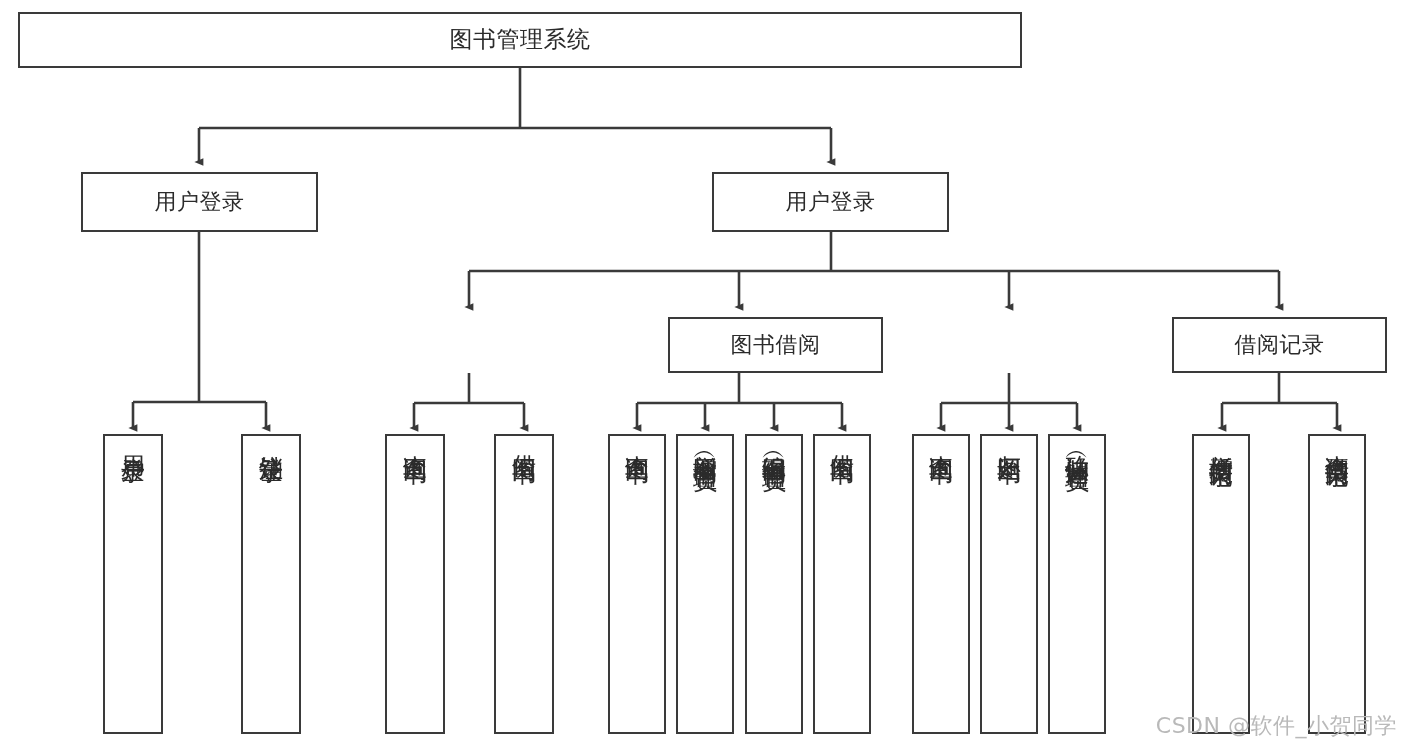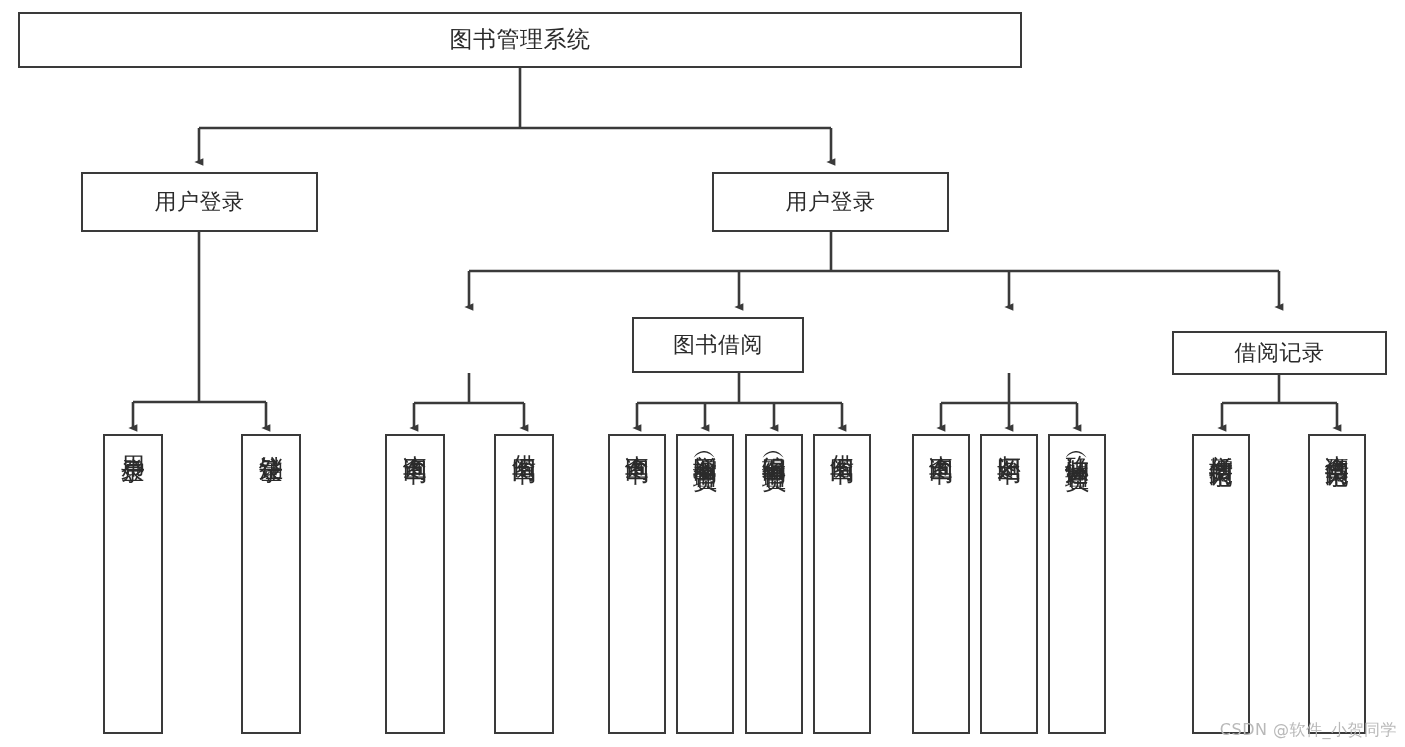--- a/index.html
+++ b/index.html
@@ -60,21 +60,21 @@
     line-height: 1;
     margin: 0 auto;
   }
   .node.root .label {
     font-size: 23px;
   }
   .watermark {
     position: absolute;
     right: 8px;
     bottom: 6px;
-    font-size: 16px;
+    font-size: 22px;
     color: #b9b9b9;
     z-index: 5;
     white-space: nowrap;
     letter-spacing: 0.5px;
   }
 </style>
 </head>
 <body>
 
 <div id="diagram-root">
@@ -133,24 +133,24 @@
     <span class="label">图书管理系统</span>
   </div>
 
   <div class="node horizontal" style="left:81px; top:172px; width:237px; height:60px;">
     <span class="label">用户登录</span>
   </div>
   <div class="node horizontal" style="left:712px; top:172px; width:237px; height:60px;">
     <span class="label">用户登录</span>
   </div>
 
-  <div class="node horizontal" style="left:632px; top:317px; width:172px; height:56px;">
+  <div class="node horizontal" style="left:668px; top:317px; width:215px; height:56px;">
     <span class="label">图书借阅</span>
   </div>
-  <div class="node horizontal" style="left:1172px; top:331px; width:215px; height:44px;">
+  <div class="node horizontal" style="left:1172px; top:317px; width:215px; height:56px;">
     <span class="label">借阅记录</span>
   </div>
 
   <div class="node vertical" style="left:103px; top:434px; width:60px; height:300px;">
     <span class="label">用户登录</span>
   </div>
   <div class="node vertical" style="left:241px; top:434px; width:60px; height:300px;">
     <span class="label">注销登录</span>
   </div>
 

